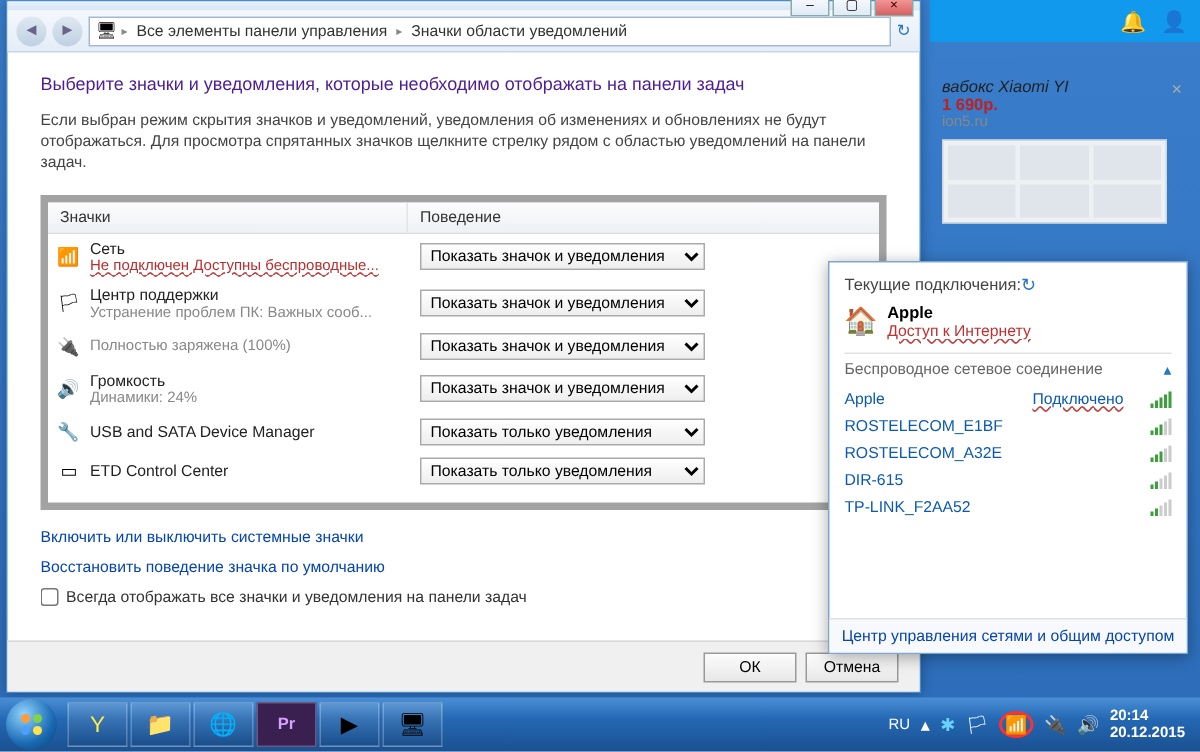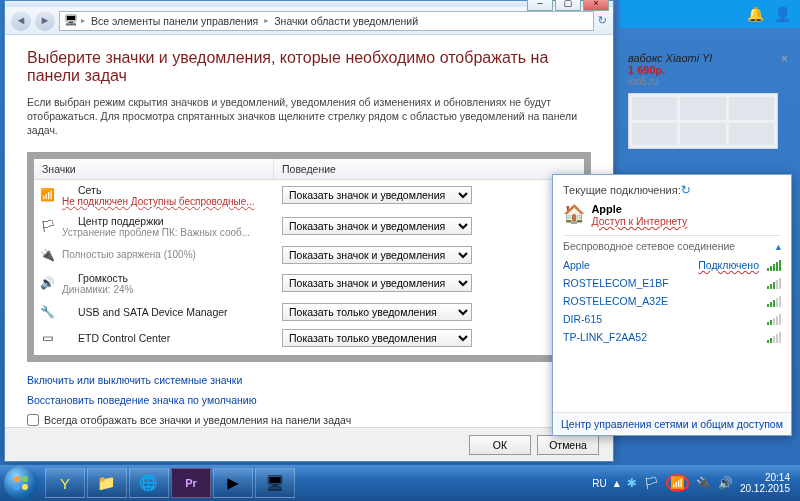--- a/index.html
+++ b/index.html
@@ -17,32 +17,32 @@
 .nav-arrow { width: 20px; height: 20px; border-radius: 50%; background: linear-gradient(#e0e8f2,#c0d0e2); color: #668; text-align: center; line-height: 18px; cursor: pointer; font-size: 11px; }
 .breadcrumb { flex: 1; display: flex; align-items: center; background: #fff; border: 1px solid #a0b8d0; height: 20px; padding: 0 4px; gap: 3px; }
 .crumb { color: #333; padding: 0 3px; cursor: pointer; font-size: 10.5px; }
 .crumb-sep { color: #888; font-size: 8px; }
 .searchbox { width: 160px; height: 20px; background: #fff; border: 1px solid #a0b8d0; display: flex; align-items: center; padding: 0 4px; }
 .searchbox input { border: none; outline: none; width: 100%; font-size: 10.5px; font-style: italic; color: #888; }
 .search-icon { color: #4a7fb5; font-size: 11px; margin-left: 2px; }
 
 
 .content { padding: 14px 22px 10px; height: calc(100% - 68px); overflow: hidden; }
-.page-title { color: #7f1d1d; font-size: 16px; margin-bottom: 10px; }
+.page-title { color: #4c1d95; font-size: 12px; margin-bottom: 10px; }
 .page-desc { color: #444; font-size: 10.5px; line-height: 1.35; margin-bottom: 14px; }
 
-.table-wrap { border: 7px solid #a3a3a3; height: 210px; overflow: hidden; }
+.table-wrap { border: 5px solid #a3a3a3; height: 210px; overflow: hidden; }
 .table-hdr { display: flex; background: linear-gradient(#fcfcfd,#eef1f5); border-bottom: 1px solid #ddd; font-size: 10.5px; color: #333; }
 .table-hdr .col1 { width: 240px; padding: 4px 8px; border-right: 1px solid #e4e4e4; }
 .table-hdr .col2 { flex: 1; padding: 4px 8px; }
 .rows { overflow-y: auto; height: 188px; }
 .row { display: flex; align-items: center; padding: 4px 6px; gap: 6px; }
 .row-icon { width: 16px; height: 16px; display: inline-flex; align-items: center; justify-content: center; font-size: 12px; }
 .row-txt { width: 214px; font-size: 10.5px; }
-.row-name { color: #222; margin-left: 16px; }
+.row-name { color: #222; }
 .row-sub { color: #888; font-size: 10px; }
 .row-sub.red { color: #b83030; text-decoration: underline wavy #c04040; }
 .row-sel { flex: 1; }
 .row-sel select { width: 190px; font-size: 10.5px; border: 1px solid #aaa; background: linear-gradient(#fff,#eee); padding: 1px 2px; }
 
 .links { margin-top: 12px; font-size: 10.5px; }
 .links .lnk { color: #0645ad; cursor: pointer; display: block; margin-bottom: 8px; }
 .chk-row { display: flex; align-items: center; gap: 5px; font-size: 10.5px; color: #333; margin-top: 6px; }
 .chk-row input { width: 12px; height: 12px; }
 
@@ -80,21 +80,21 @@
 .ad-img div { background: #dfe5ea; }
 .ad-close { position: absolute; top: 0; right: 0; color: #aaa; cursor: pointer; font-size: 12px; }
 
 
 .taskbar { position: absolute; bottom: 0; left: 0; right: 0; height: 36px; background: linear-gradient(to bottom, #4a8fd6 0%, #2468b3 40%, #1a5090 100%); display: flex; align-items: center; padding: 0 4px; }
 .startorb { width: 34px; height: 34px; border-radius: 50%; background: radial-gradient(circle at 35% 30%, #8fd4ff, #1a6ab3 60%, #0a3a70); display: flex; align-items: center; justify-content: center; cursor: pointer; margin-right: 6px; }
 .startorb svg { width: 20px; height: 20px; }
 .tb-item { width: 40px; height: 30px; margin: 0 1px; background: linear-gradient(rgba(255,255,255,.15),rgba(0,0,0,.08)); border: 1px solid rgba(255,255,255,.25); display: flex; align-items: center; justify-content: center; cursor: pointer; font-size: 15px; }
 .tray { margin-left: auto; display: flex; align-items: center; gap: 7px; color: #fff; font-size: 10px; padding-right: 6px; }
 .tray .lang { font-size: 10px; }
-.tray .clock { text-align: right; line-height: 1.1; }
+.tray .clock { line-height: 1.1; font-weight: bold; }
 .tray-ico { font-size: 12px; cursor: pointer; }
 .red-circle { border: 2px solid #ff3030; border-radius: 50%; padding: 0 2px; }
 
 
 .topwinbtns { position: absolute; top: 2px; left: 520px; display: flex; gap: 2px; }
 .topwinbtns .win-btn { height: 16px; }
 </style>
 </head>
 <body>
 
@@ -231,21 +231,21 @@
       <div class="st">Доступ к Интернету</div>
     </div>
   </div>
   <div class="divlbl">
     <span>Беспроводное сетевое соединение</span>
     <span style="color:#2a78c2">▴</span>
   </div>
   <div class="netlist" id="netlist">
       <div class="netitem">
         <span class="ssid">Apple</span>
-        <span style="display:flex;gap:4px">
+        <span style="display:flex;gap:14px">
           <span class="status">Подключено</span>
           <span class="sigbars ">
             <span class="b1"></span>
             <span class="b2"></span>
             <span class="b3"></span>
             <span class="b4"></span>
             <span class="b5"></span>
           </span>
         </span>
       </div>

